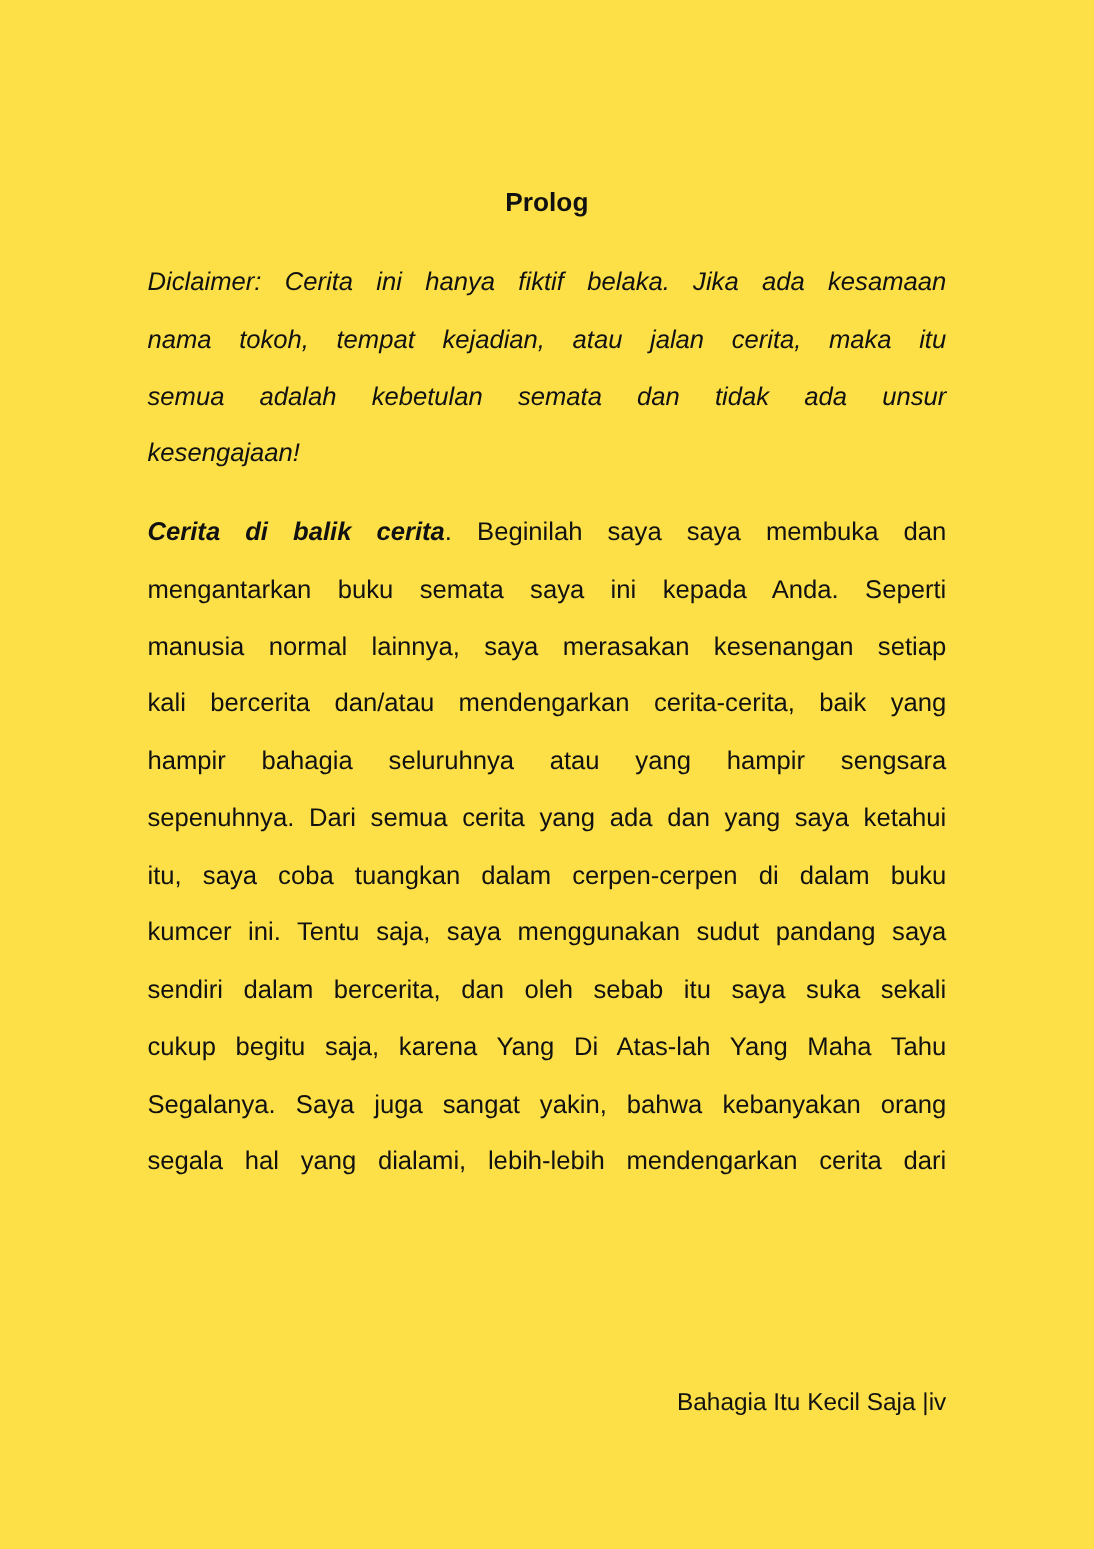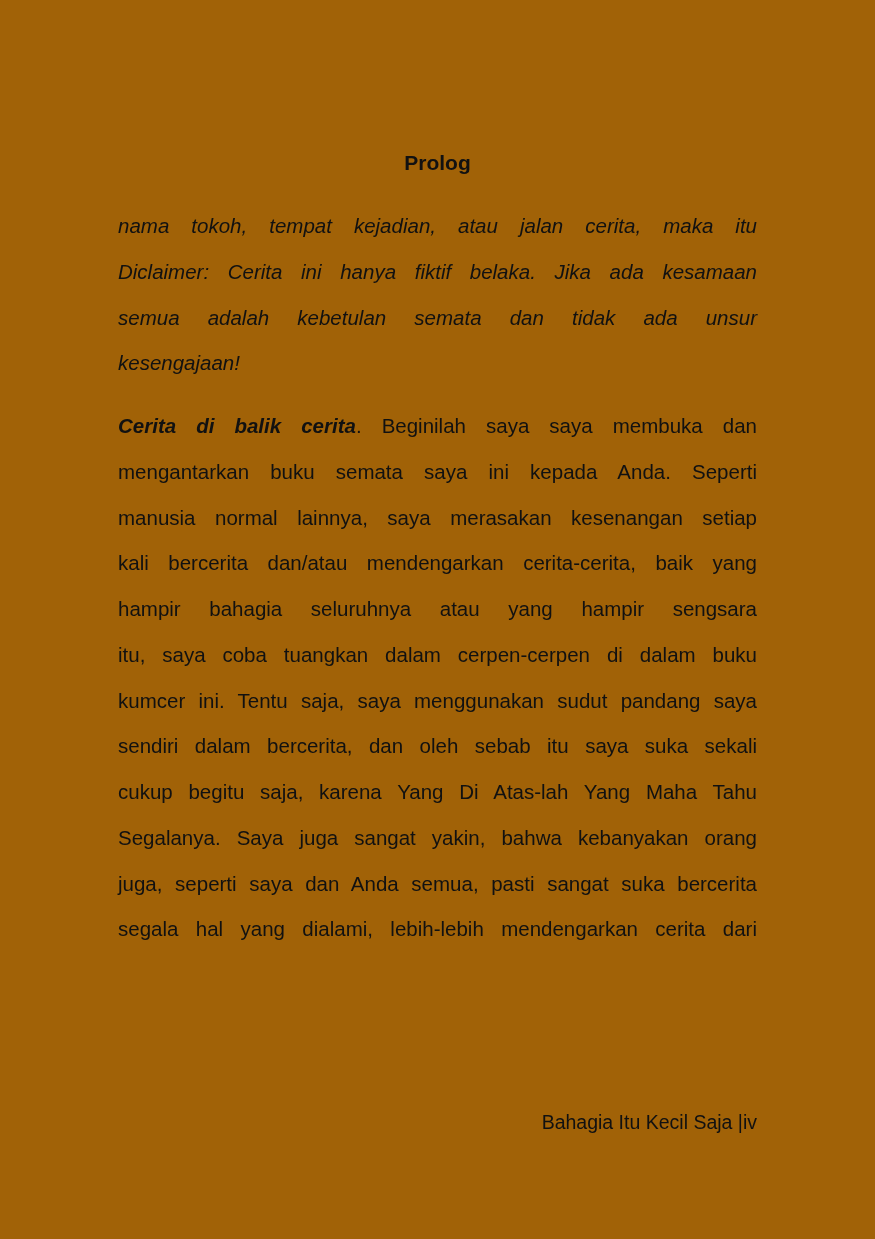--- a/index.html
+++ b/index.html
@@ -13,21 +13,21 @@
       position: relative;
       overflow: hidden;
       font-family: "Liberation Sans", "DejaVu Sans", sans-serif;
       color: #111111;
     }
     .page {
       position: absolute;
       left: 0; top: 0;
       width: 875px;
       height: 1239px;
-      background: #a16207;
+      background: #fde047;
     }
     .title {
       position: absolute;
       left: 0;
       width: 875px;
       top: 148px;
       text-align: center;
       font-weight: bold;
       font-size: 21px;
       line-height: 30px;
@@ -72,36 +72,36 @@
     }
   </style>
 </head>
 <body>
 
 <div class="page">
 
   <div class="title">Prolog</div>
 
   <div class="block disclaimer">
+    <span class="line">Diclaimer: Cerita ini hanya fiktif belaka. Jika ada kesamaan</span>
     <span class="line">nama tokoh, tempat kejadian, atau jalan cerita, maka itu</span>
-    <span class="line">Diclaimer: Cerita ini hanya fiktif belaka. Jika ada kesamaan</span>
     <span class="line">semua adalah kebetulan semata dan tidak ada unsur</span>
     <span class="line last">kesengajaan!</span>
   </div>
 
   <div class="block body-text">
     <span class="line"><span class="lead">Cerita di balik cerita</span><span>. Beginilah saya saya membuka dan</span></span>
     <span class="line">mengantarkan buku semata saya ini kepada Anda. Seperti</span>
     <span class="line">manusia normal lainnya, saya merasakan kesenangan setiap</span>
     <span class="line">kali bercerita dan/atau mendengarkan cerita-cerita, baik yang</span>
     <span class="line">hampir bahagia seluruhnya atau yang hampir sengsara</span>
+    <span class="line">sepenuhnya. Dari semua cerita yang ada dan yang saya ketahui</span>
     <span class="line">itu, saya coba tuangkan dalam cerpen-cerpen di dalam buku</span>
     <span class="line">kumcer ini. Tentu saja, saya menggunakan sudut pandang saya</span>
     <span class="line">sendiri dalam bercerita, dan oleh sebab itu saya suka sekali</span>
     <span class="line">cukup begitu saja, karena Yang Di Atas-lah Yang Maha Tahu</span>
     <span class="line">Segalanya. Saya juga sangat yakin, bahwa kebanyakan orang</span>
-    <span class="line">juga, seperti saya dan Anda semua, pasti sangat suka bercerita</span>
     <span class="line">segala hal yang dialami, lebih-lebih mendengarkan cerita dari</span>
   </div>
 
   <div class="footer"><span>Bahagia Itu Kecil Saja</span><span> |</span><span>iv</span></div>
 
 </div>
 
 </body></html>

